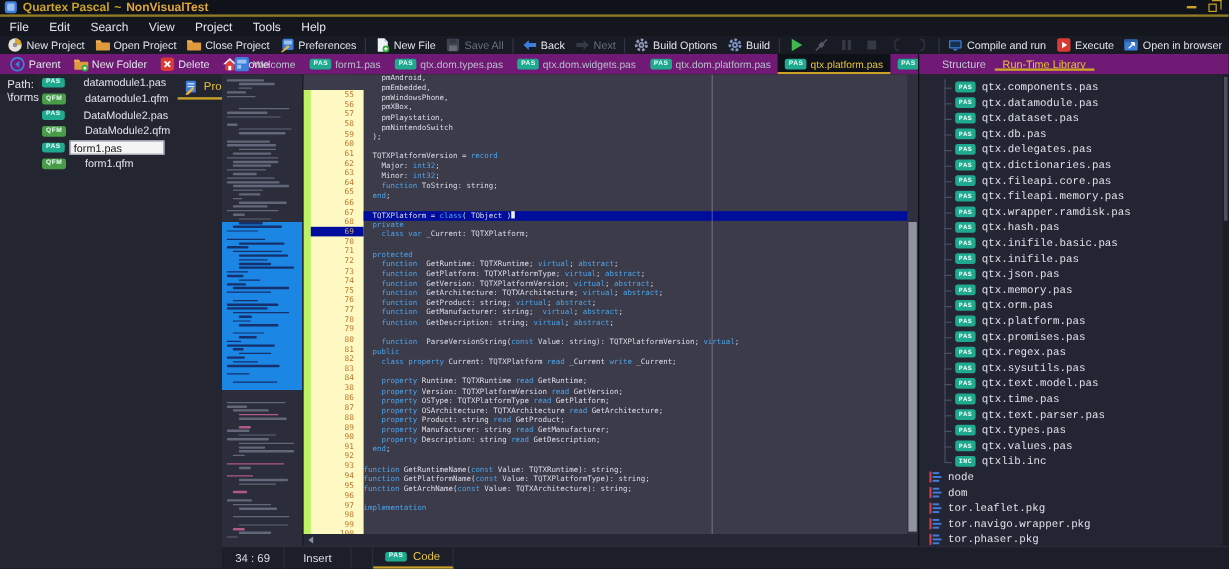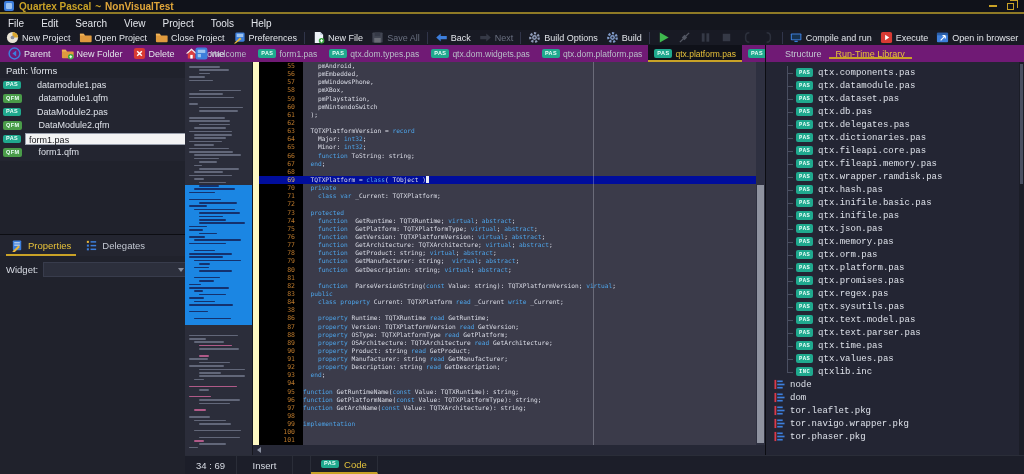--- a/index.html
+++ b/index.html
@@ -55,21 +55,21 @@
   .rtab.active::after { content:""; position:absolute; left:0; right:0; bottom:0; height:2px; background:#c9a227; }
 
   
   .badge { display:inline-block; background:#1fa98e; color:#ecfffa; font-size:5.5px; font-weight:bold;
            padding:1.5px 3px; border-radius:2px; line-height:1; letter-spacing:.4px; flex:0 0 auto; }
   .badge.qfm { background:#4a9c49; }
   .badge.inc { background:#1fa98e; }
 
   
   .leftpanel { position:absolute; left:0; top:62px; width:201px; height:412px; background:#232530;
-               border-right:1px solid #0c0d12; display:flex; flex-direction:column; }
+               border-right:1px solid #0c0d12; display:flex; flex-direction:row; }
   .path-label { height:16px; font-size:9.5px; color:#dfe3ea; padding:3px 0 0 6px; background:#20222c; }
   .asset-header { height:14px; background:#2c2f3c; font-size:9px; color:#c9cede; padding:2px 0 0 6px; }
   .asset-list { height:83px; }
   .arow { height:13.5px; display:flex; align-items:center; gap:4px; padding-left:3px; font-size:9px; color:#dfe3ea; }
   .aname { white-space:nowrap;padding-left:12px; }
   .edit-box { background:#f4f4f4; color:#15161a; height:12px; line-height:12px; flex:1; margin-right:5px;
               padding-left:3px; font-size:9px; border:1px solid #9aa0ad; }
   .lp-spacer { height:74px; border-bottom:1px solid #0c0d12; background:#20222c; }
   .lp-tabs { height:21px; display:flex; align-items:stretch; gap:4px; padding-left:6px; background:#232530; }
   .ptab { display:flex; align-items:center; gap:4px; font-size:9.5px; color:#c3c8d2; padding:0 5px; position:relative; }
@@ -83,22 +83,22 @@
   .lp-bottom { flex:1; background:#20222c; }
 
   
   .minimap { position:absolute; left:185px; top:62px; width:68px; height:393px; background:#2b2d3a;
              border-right:1px solid #17181f; overflow:hidden; }
   .mm-viewport { position:absolute; left:0; right:0; top:123px; height:140px; background:#1b86e3; }
   .mm-bar { position:absolute; height:1.6px; border-radius:1px; }
 
   
   .editor { position:absolute; left:253px; top:62px; width:512px; height:383px; background:#3b3b4a; overflow:hidden; }
-  .gutter { position:absolute; left:0; top:0; width:50px; height:100%; background:#000000;
-            border-left:6px solid #fef9c3; }
+  .gutter { position:absolute; left:0; top:13px; width:50px; height:100%; background:#fef9c3;
+            border-left:6px solid #bef264; }
   .gnum { height:8.15px; line-height:8.15px; font-family:"DejaVu Sans Mono", monospace; font-size:6.5px;
           color:#b9772b; text-align:right; padding-right:8px; }
   .gnum.hl { background:#000d9c; color:#d8b269; }
   .code-lines { position:absolute; left:50px; top:0; right:0; height:100%; }
   .cline { height:8.15px; line-height:8.15px; font-family:"DejaVu Sans Mono", monospace; font-size:6.2px;
            white-space:pre; color:#dcdee8; }
   .cline.hl { background:#000d9c; }
   .cline .k { color:#4da3e8; }
   .cline .t { color:#dcdee8; }
   .caret { display:inline-block; width:3px; height:6.5px; background:#eceff5; vertical-align:-1px; }
@@ -769,25 +769,29 @@
       <div class="lrow child">
         <span class="badge">PAS</span>
         <span class="lname">qtx.sysutils.pas</span>
       </div>
       <div class="lrow child">
         <span class="badge">PAS</span>
         <span class="lname">qtx.text.model.pas</span>
       </div>
       <div class="lrow child">
         <span class="badge">PAS</span>
+        <span class="lname">qtx.time.pas</span>
+      </div>
+      <div class="lrow child">
+        <span class="badge">PAS</span>
         <span class="lname">qtx.text.parser.pas</span>
       </div>
       <div class="lrow child">
         <span class="badge">PAS</span>
-        <span class="lname">qtx.time.pas</span>
+        <span class="lname">qtx.types.pas</span>
       </div>
       <div class="lrow child">
         <span class="badge">PAS</span>
         <span class="lname">qtx.values.pas</span>
       </div>
       <div class="lrow child last">
         <span class="badge inc">INC</span>
         <span class="lname">qtxlib.inc</span>
       </div>
       <div class="lrow">

